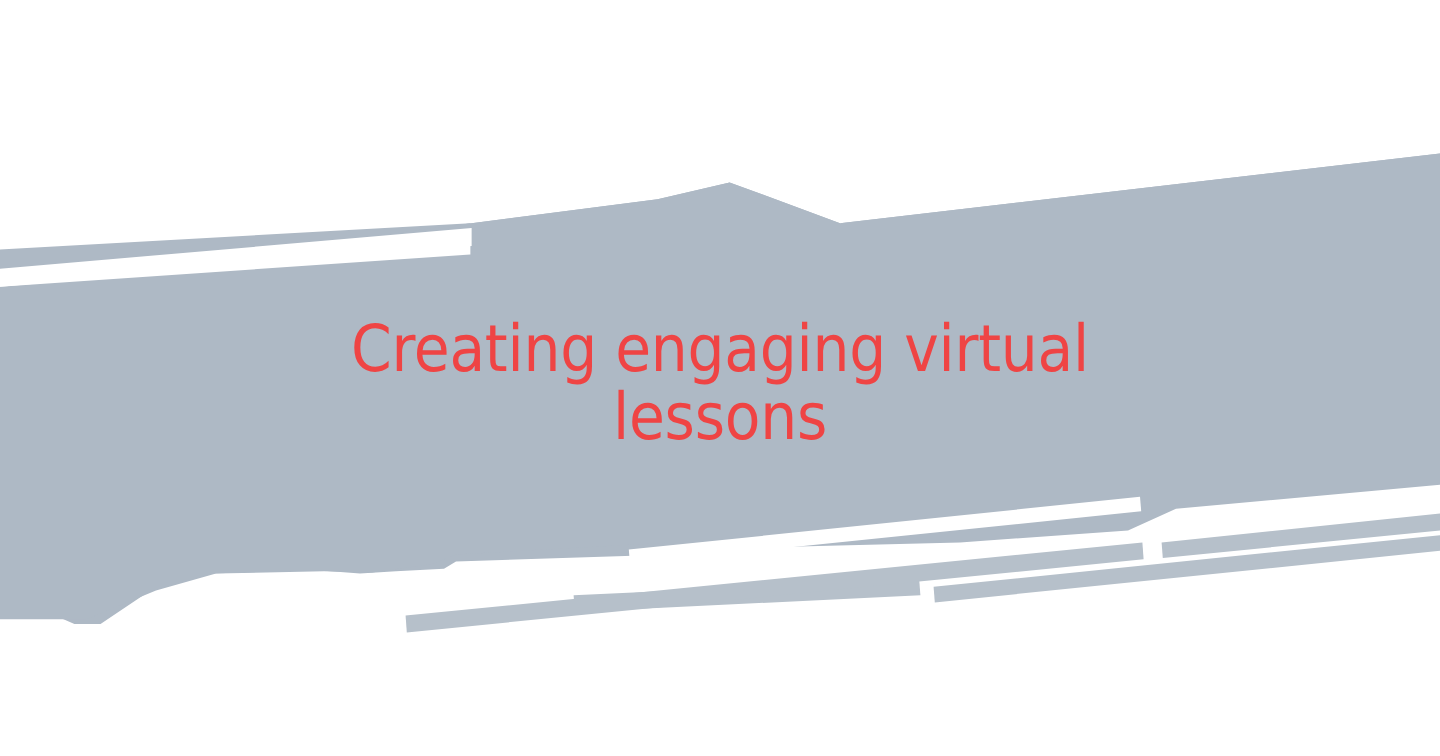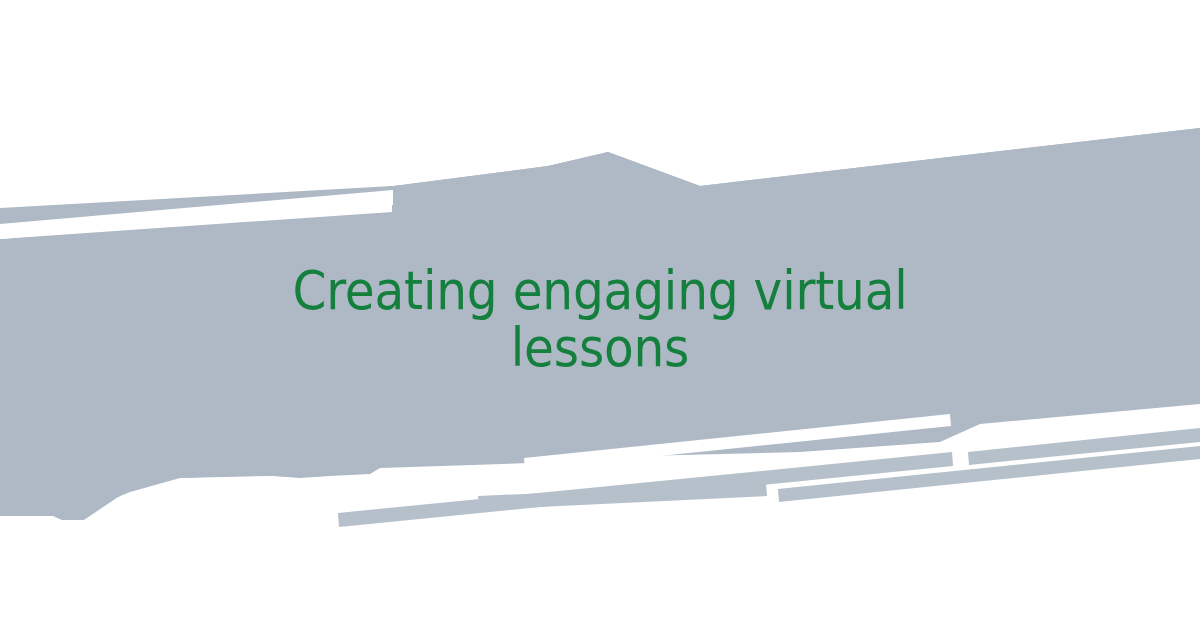--- a/index.html
+++ b/index.html
@@ -42,21 +42,21 @@
   #banner-title {
     width: 640px;
     margin: 0;
     padding: 0;
     text-align: center;
     font-family: "DejaVu Sans Condensed", "DejaVu Sans", "Liberation Sans", sans-serif;
     font-weight: 400;
     font-size: 54px;
     line-height: 1.06;
     letter-spacing: -0.2px;
-    color: #15803d;
+    color: #ef4444;
     font-stretch: condensed;
     transform: translateY(4px);
   }
 </style>
 </head>
 <body>
 
 <div id="banner">
 
   <svg id="banner-art" viewBox="0 0 1200 630" width="1200" height="630" preserveAspectRatio="none" xmlns="http://www.w3.org/2000/svg">

